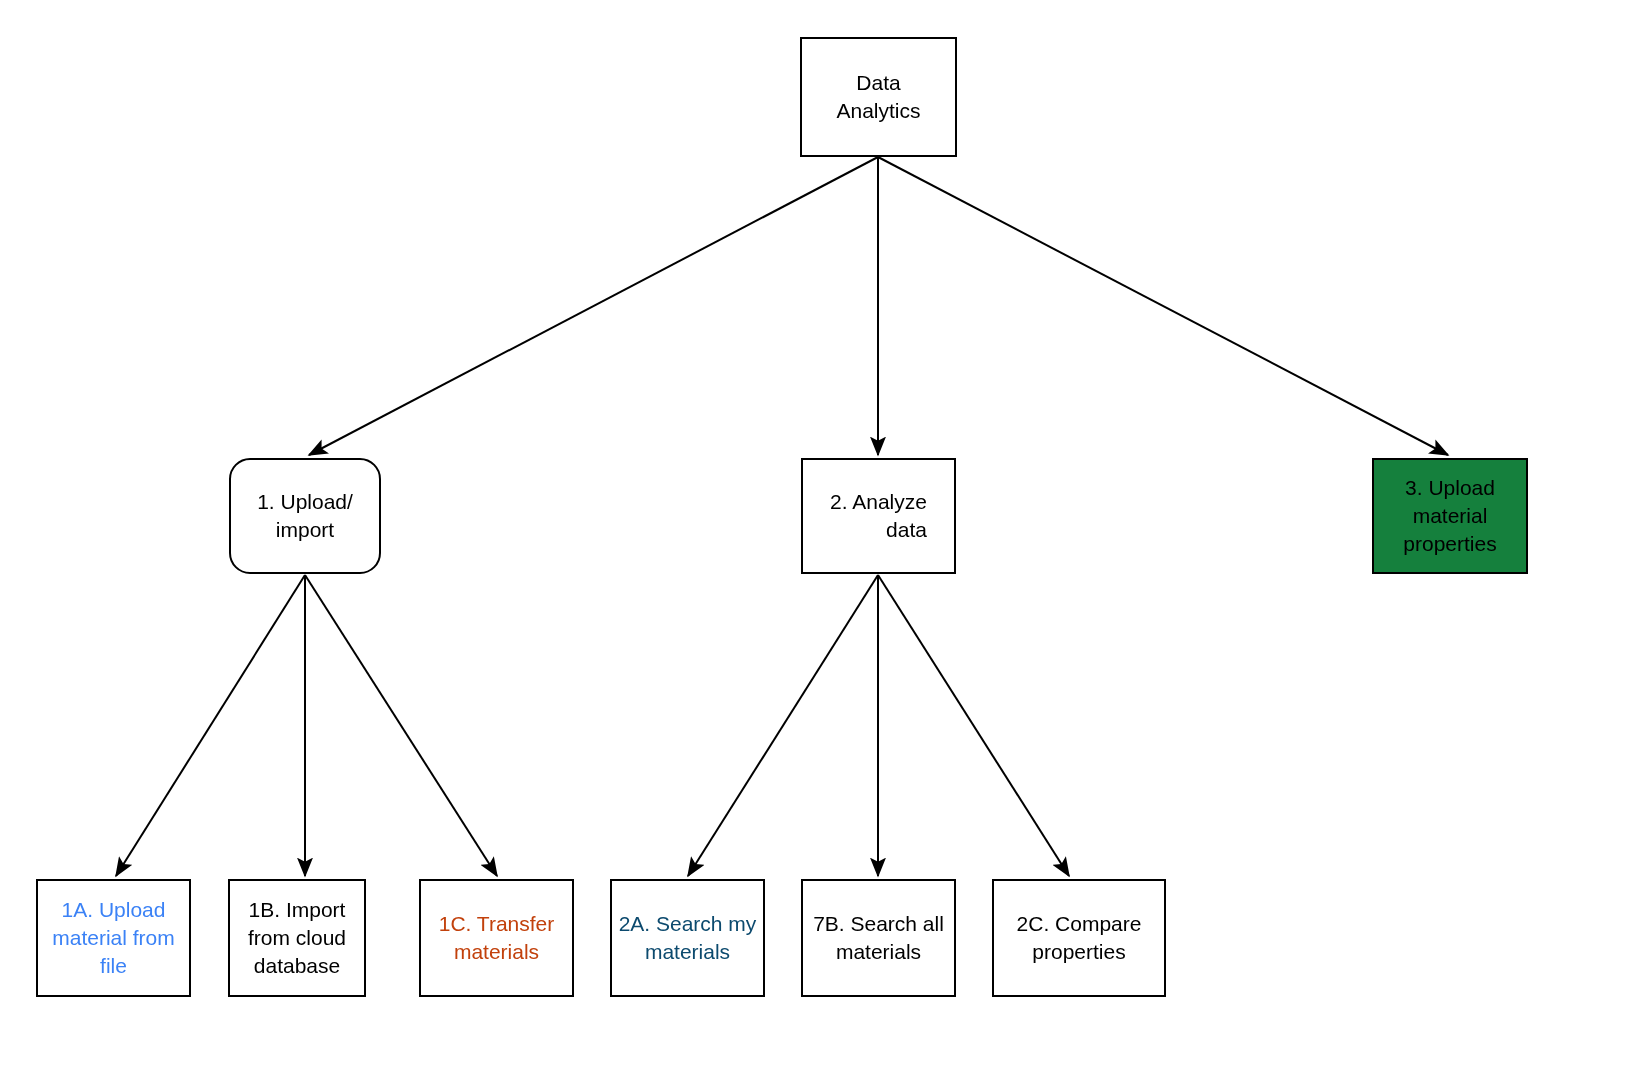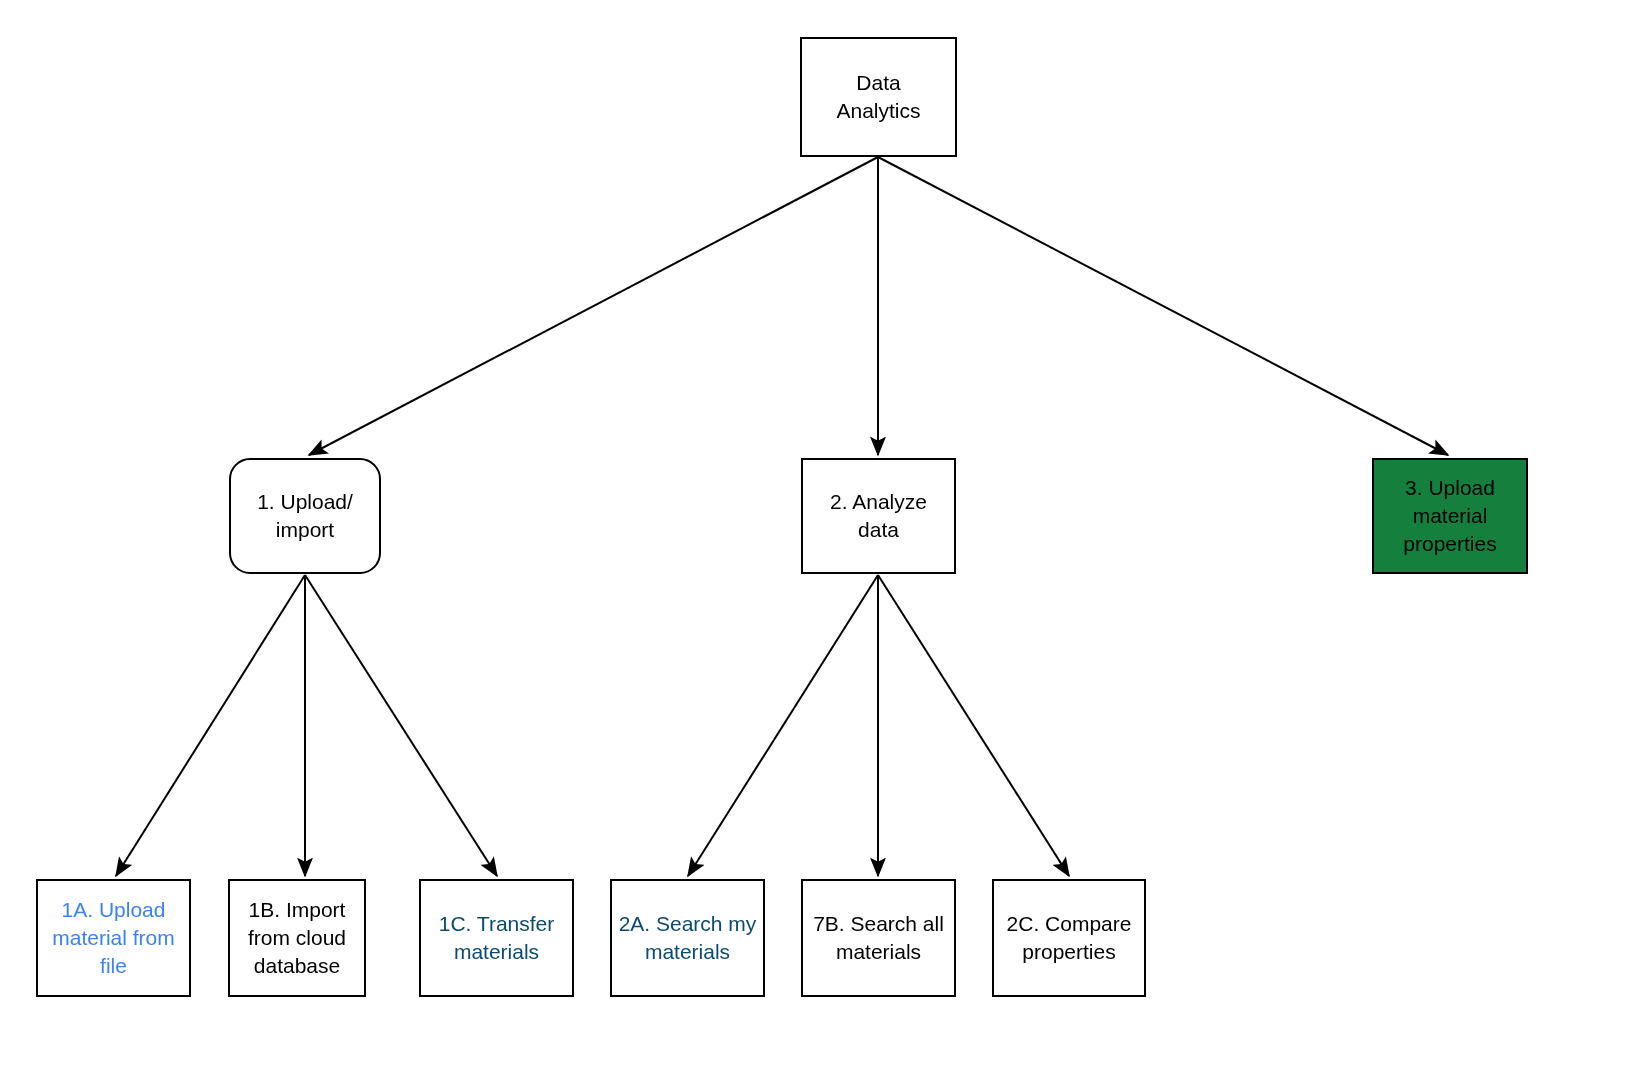--- a/index.html
+++ b/index.html
@@ -66,34 +66,34 @@
         <line x1="878" y1="575" x2="878" y2="876" stroke="#000000" stroke-width="2" marker-end="url(#arrowhead)"></line>
         <line x1="878" y1="575" x2="1069" y2="876" stroke="#000000" stroke-width="2" marker-end="url(#arrowhead)"></line>
       </g>
   </svg>
 
   <div id="node-layer">
       <div class="node" style="left: 800px; top: 37px; width: 157px; height: 120px; border-color: rgb(0, 0, 0); color: rgb(0, 0, 0); background: rgb(255, 255, 255);">Data
 Analytics</div>
       <div class="node" style="left: 229px; top: 458px; width: 152px; height: 116px; border-color: rgb(0, 0, 0); color: rgb(0, 0, 0); background: rgb(255, 255, 255); border-radius: 21px;">1. Upload/
 import</div>
-      <div class="node" style="left: 801px; top: 458px; width: 155px; height: 116px; border-color: rgb(0, 0, 0); color: rgb(0, 0, 0); background: rgb(255, 255, 255);">2. Analyze
+      <div class="node" style="left: 801px; top: 458px; width: 155px; height: 116px; border-color: rgb(0, 0, 0); color: rgb(0, 0, 0); background: rgb(255, 255, 255); text-align: right;">2. Analyze
 data</div>
       <div class="node" style="left: 1372px; top: 458px; width: 156px; height: 116px; border-color: rgb(0, 0, 0); color: rgb(0, 0, 0); background: #15803d;">3. Upload
 material
 properties</div>
       <div class="node" style="left: 36px; top: 879px; width: 155px; height: 118px; border-color: rgb(0, 0, 0); color: #3b82f6; background: rgb(255, 255, 255);">1A. Upload
 material from
 file</div>
       <div class="node" style="left: 228px; top: 879px; width: 138px; height: 118px; border-color: rgb(0, 0, 0); color: rgb(0, 0, 0); background: rgb(255, 255, 255);">1B. Import
 from cloud
 database</div>
-      <div class="node" style="left: 419px; top: 879px; width: 155px; height: 118px; border-color: rgb(0, 0, 0); color: #0c4a6e; background: rgb(255, 255, 255);">1C. Transfer
+      <div class="node" style="left: 419px; top: 879px; width: 155px; height: 118px; border-color: rgb(0, 0, 0); color: #c2410c; background: rgb(255, 255, 255);">1C. Transfer
 materials</div>
       <div class="node" style="left: 610px; top: 879px; width: 155px; height: 118px; border-color: rgb(0, 0, 0); color: #0c4a6e; background: rgb(255, 255, 255);">2A. Search my
 materials</div>
       <div class="node" style="left: 801px; top: 879px; width: 155px; height: 118px; border-color: rgb(0, 0, 0); color: rgb(0, 0, 0); background: rgb(255, 255, 255);">7B. Search all
 materials</div>
-      <div class="node" style="left: 992px; top: 879px; width: 154px; height: 118px; border-color: rgb(0, 0, 0); color: rgb(0, 0, 0); background: rgb(255, 255, 255);">2C. Compare
+      <div class="node" style="left: 992px; top: 879px; width: 174px; height: 118px; border-color: rgb(0, 0, 0); color: rgb(0, 0, 0); background: rgb(255, 255, 255);">2C. Compare
 properties</div>
     </div>
 
 </div>
 
 </body></html>

